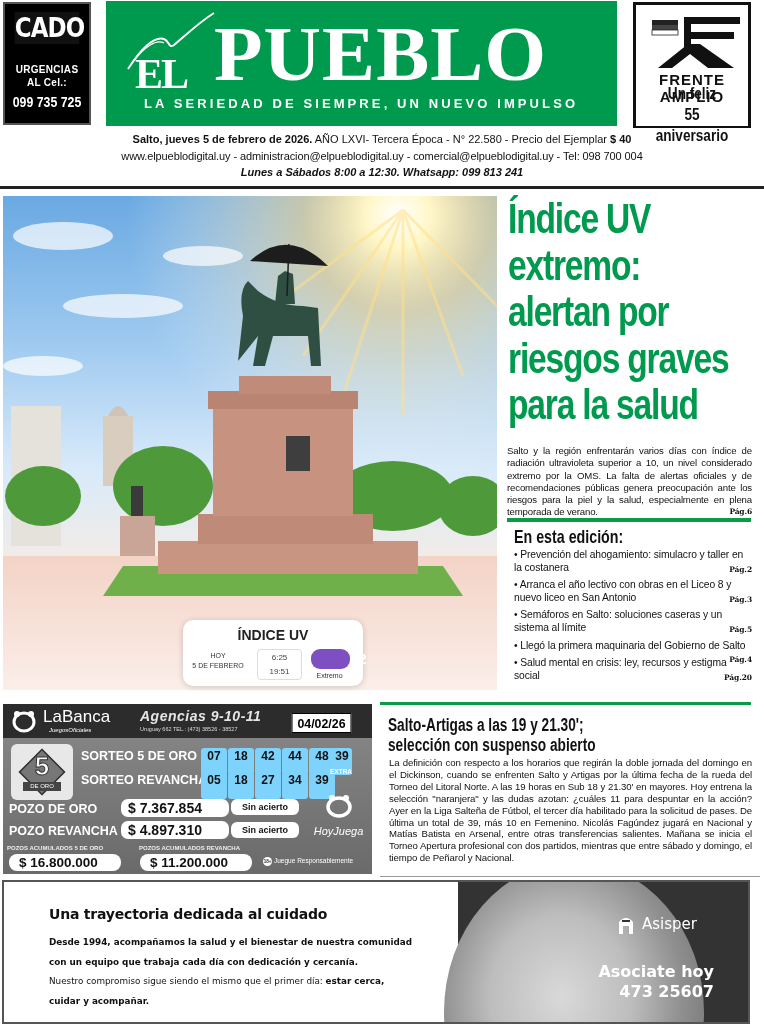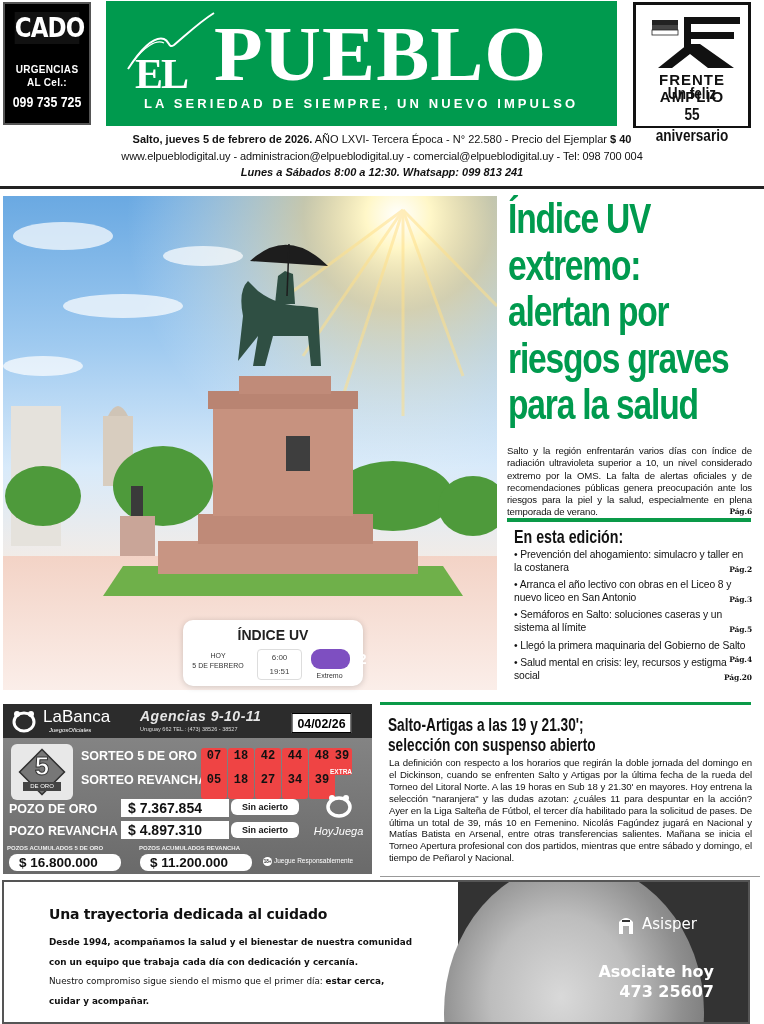--- a/index.html
+++ b/index.html
@@ -85,24 +85,24 @@
   .lb-name { position: absolute; left: 40px; top: 3px; color: #fff; font-size: 17px; }
   .lb-sub { position: absolute; left: 46px; top: 23px; color: #fff; font-size: 6px; font-style: italic; }
   .lb-ag { position: absolute; left: 137px; top: 4px; color: #e6e6e6; font-size: 14px; font-weight: bold; font-style: italic; letter-spacing: 0.5px; }
   .lb-addr { position: absolute; left: 137px; top: 22px; color: #ddd; font-size: 5.5px; }
   .lb-date { position: absolute; left: 287px; top: 9px; width: 63px; height: 20px; background: #fff; border: 1px solid #000; color: #000; text-align: center; font-weight: bold; font-size: 13px; line-height: 19px; transform: scaleX(0.95); }
   .five-badge { position: absolute; left: 8px; top: 40px; width: 62px; height: 56px; background: #e8e8e8; border-radius: 6px; }
   .five-badge .dia { position: absolute; left: 8px; top: 5px; width: 46px; height: 46px; background: #777; transform: rotate(45deg) scale(0.72); border: 2px solid #333; }
   .five-badge .num { position: absolute; left: 0; right: 0; top: 7px; text-align: center; font-weight: bold; font-size: 26px; color: #fff; -webkit-text-stroke: 1px #333; }
   .five-badge .lbl { position: absolute; left: 12px; top: 38px; width: 38px; height: 9px; background: #444; color: #fff; font-size: 6px; text-align: center; line-height: 9px; }
   .sorteo-label { position: absolute; color: #fff; font-weight: bold; font-size: 12.5px; }
-  .ball { position: absolute; width: 26px; height: 27px; background: #ef4444; border-radius: 3px; color: #111; text-align: center; font-weight: bold; font-size: 12px; line-height: 17px; font-family: Liberation Mono, monospace; }
+  .ball { position: absolute; width: 26px; height: 27px; background: #7dd3fc; border-radius: 3px; color: #111; text-align: center; font-weight: bold; font-size: 12px; line-height: 17px; }
   .extra-lbl { position: absolute; left: 330px; top: 768px; color: #fff; font-weight: bold; font-size: 6.5px; }
   .pozo-label { position: absolute; color: #fff; font-weight: bold; font-size: 12.5px; }
-  .pozo-val { position: absolute; width: 108px; height: 18px; background: #fff; border-radius: 0; color: #111; font-weight: bold; font-size: 14px; line-height: 18px; padding-left: 7px; }
+  .pozo-val { position: absolute; width: 108px; height: 18px; background: #fff; border-radius: 7px; color: #111; font-weight: bold; font-size: 14px; line-height: 18px; padding-left: 7px; }
   .sin { position: absolute; width: 68px; height: 16px; background: #fff; border-radius: 6px; color: #111; text-align: center; font-weight: bold; font-size: 9px; line-height: 16px; }
   .acum-label { position: absolute; color: #eee; font-size: 6px; font-weight: bold; }
   .acum-val { position: absolute; width: 112px; height: 17px; background: #fff; border-radius: 8px; color: #111; font-weight: bold; font-size: 13.5px; line-height: 17px; padding-left: 10px; }
   .hoy { position: absolute; left: 311px; top: 793px; width: 55px; text-align: center; color: #fff; }
   .hoy .txt { font-size: 11px; font-style: italic; margin-top: 2px; }
   .resp { position: absolute; left: 263px; top: 857px; color: #fff; font-size: 6.5px; }
   .resp .c { display: inline-block; width: 9px; height: 9px; border-radius: 50%; background: #fff; color: #333; font-size: 4.5px; text-align: center; line-height: 9px; font-weight: bold; margin-right: 2px; vertical-align: middle; }
 
   
   .sport-title { position: absolute; left: 388px; top: 715px; width: 440px; font-weight: bold; font-size: 18px; line-height: 20px; transform: scaleX(0.76); transform-origin: left top; }
@@ -229,21 +229,21 @@
   </svg>
 </div>
 
 <div class="uv-card">
   <div class="title">ÍNDICE UV</div>
   <div class="day">
     <div>HOY</div>
     <div>5 DE FEBRERO</div>
   </div>
   <div class="times">
-    <div>6:00</div>
+    <div>6:25</div>
     <div>19:51</div>
   </div>
   <div class="badge">12</div>
   <div class="level">Extremo</div>
 </div>
 
 <div class="headline">
   <div>Índice UV</div>
   <div>extremo:</div>
   <div>alertan por</div>

